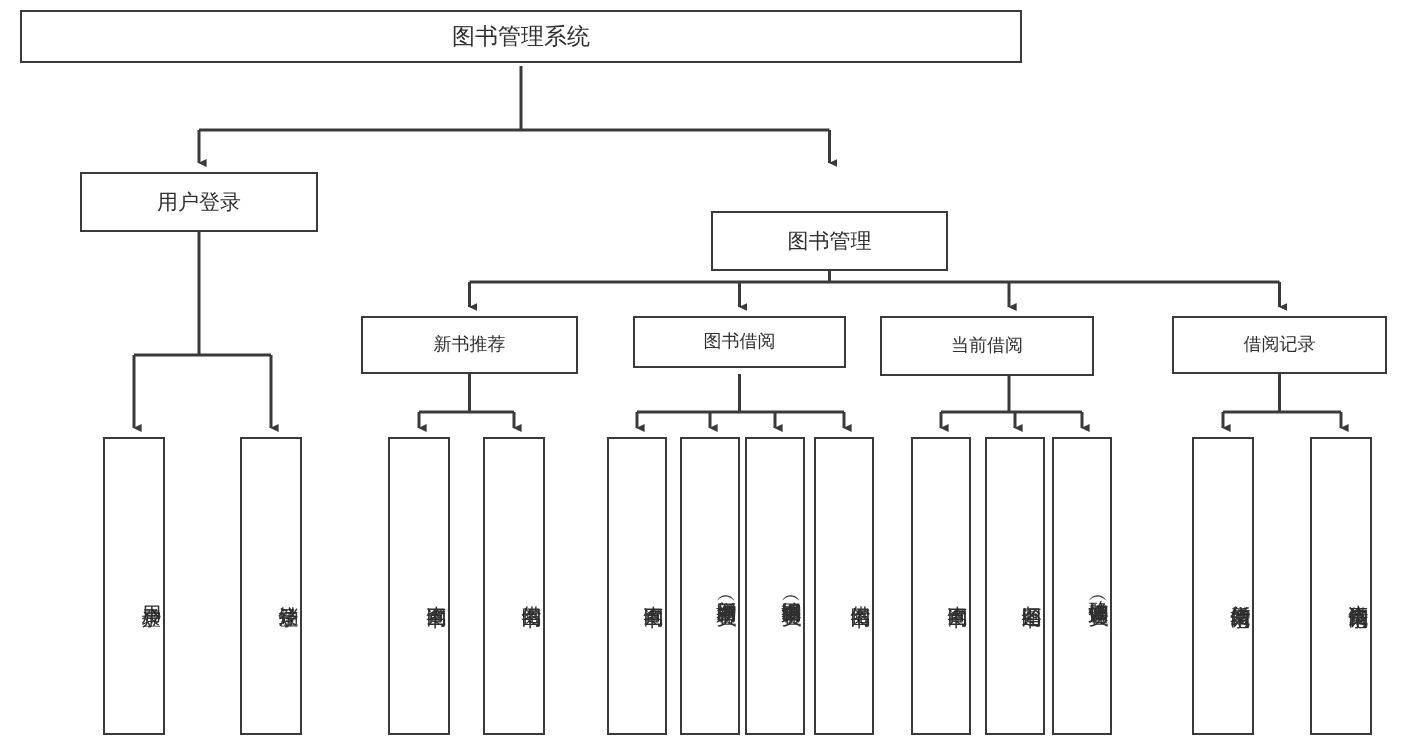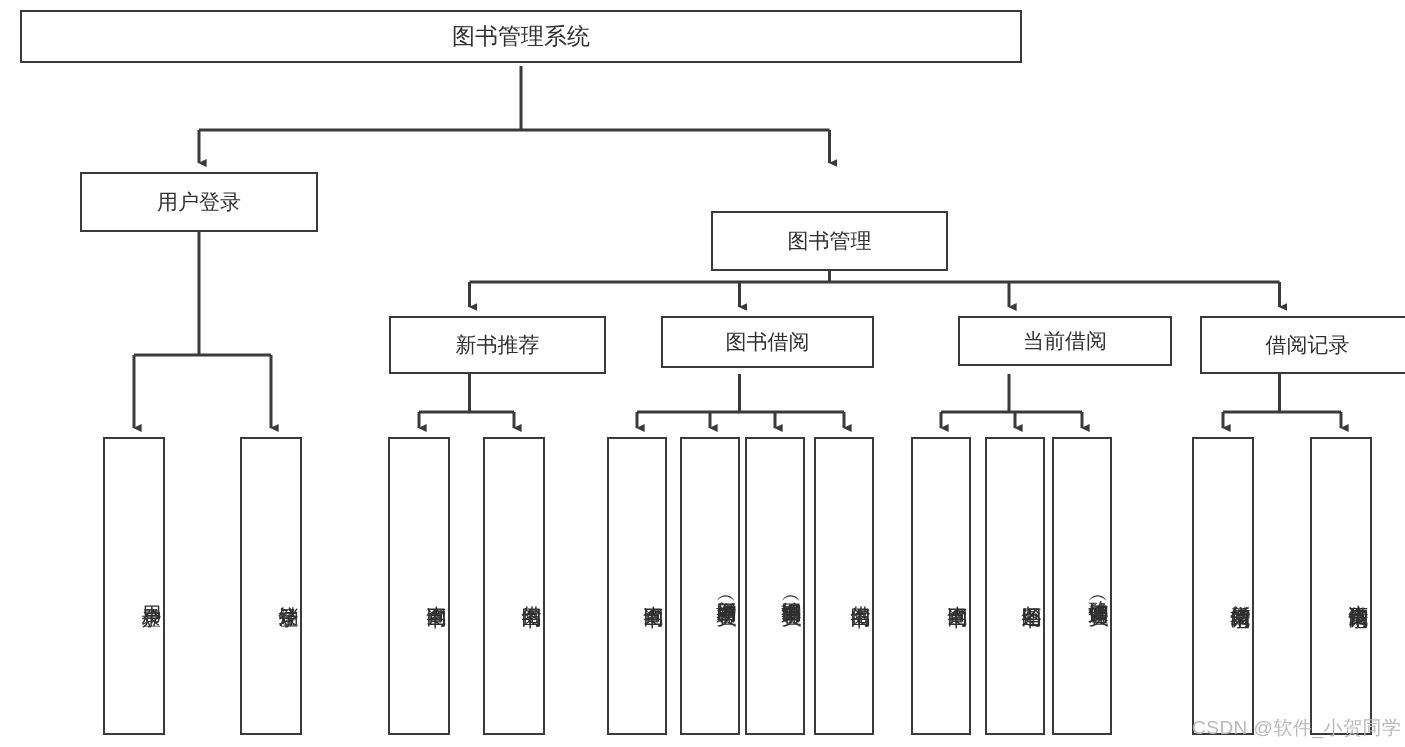--- a/index.html
+++ b/index.html
@@ -32,21 +32,21 @@
     border: 2px solid #3a3a3a;
     display: flex;
     align-items: center;
     justify-content: center;
     color: #2f2f2f;
     line-height: 1.18;
     text-align: center;
   }
   .node.level0 { font-size: 23px; }
   .node.level1 { font-size: 21px; }
-  .node.level2 { font-size: 21px; margin-left: 28px; }
+  .node.level2 { font-size: 18px; }
   .node.leaf {
     font-size: 20px;
     writing-mode: vertical-rl;
     text-orientation: upright;
     align-items: flex-start;
     justify-content: center;
     padding-top: 12px;
     letter-spacing: 1px;
   }
   .node.leaf.tall {
@@ -121,21 +121,21 @@
       </div>
       <div class="node level1" style="left: 711px; top: 172px; width: 237px; height: 60px; margin-top: 39px;">
         <span class="node-label">图书管理</span>
       </div>
       <div class="node level2" style="left: 361px; top: 316px; width: 217px; height: 58px;">
         <span class="node-label">新书推荐</span>
       </div>
       <div class="node level2" style="left: 633px; top: 316px; width: 213px; height: 52px;">
         <span class="node-label">图书借阅</span>
       </div>
-      <div class="node level2" style="left: 930px; top: 316px; width: 214px; height: 50px;">
+      <div class="node level2" style="left: 880px; top: 316px; width: 214px; height: 60px;">
         <span class="node-label">当前借阅</span>
       </div>
       <div class="node level2" style="left: 1172px; top: 316px; width: 215px; height: 58px; justify-content: center;">
         <span class="node-label">借阅记录</span>
       </div>
       <div class="node leaf" style="left: 103px; top: 437px; width: 62px; height: 298px;">
         <span class="node-label">用户登录</span>
       </div>
       <div class="node leaf" style="left: 240px; top: 437px; width: 62px; height: 298px;">
         <span class="node-label">注销登录</span>
@@ -168,15 +168,14 @@
         <span class="node-label">确认归还（管理员）</span>
       </div>
       <div class="node leaf" style="left: 1192px; top: 437px; width: 62px; height: 298px;">
         <span class="node-label">新增借阅记录</span>
       </div>
       <div class="node leaf" style="left: 1310px; top: 437px; width: 62px; height: 298px;">
         <span class="node-label">查询借阅记录</span>
       </div>
     </div>
 
-  <div class="watermark" style="left: 1192px; top: 715px;">CSDN @软件_小贺同学</div>
 
 </div>
 
 </body></html>

